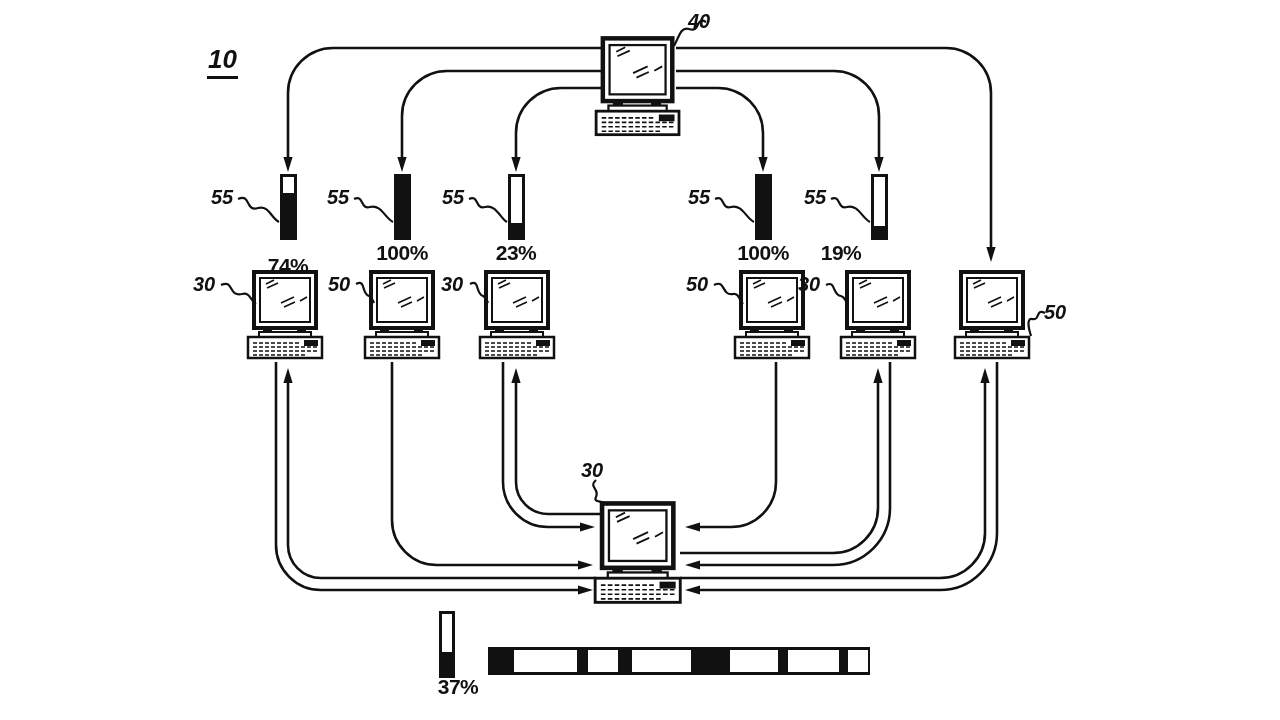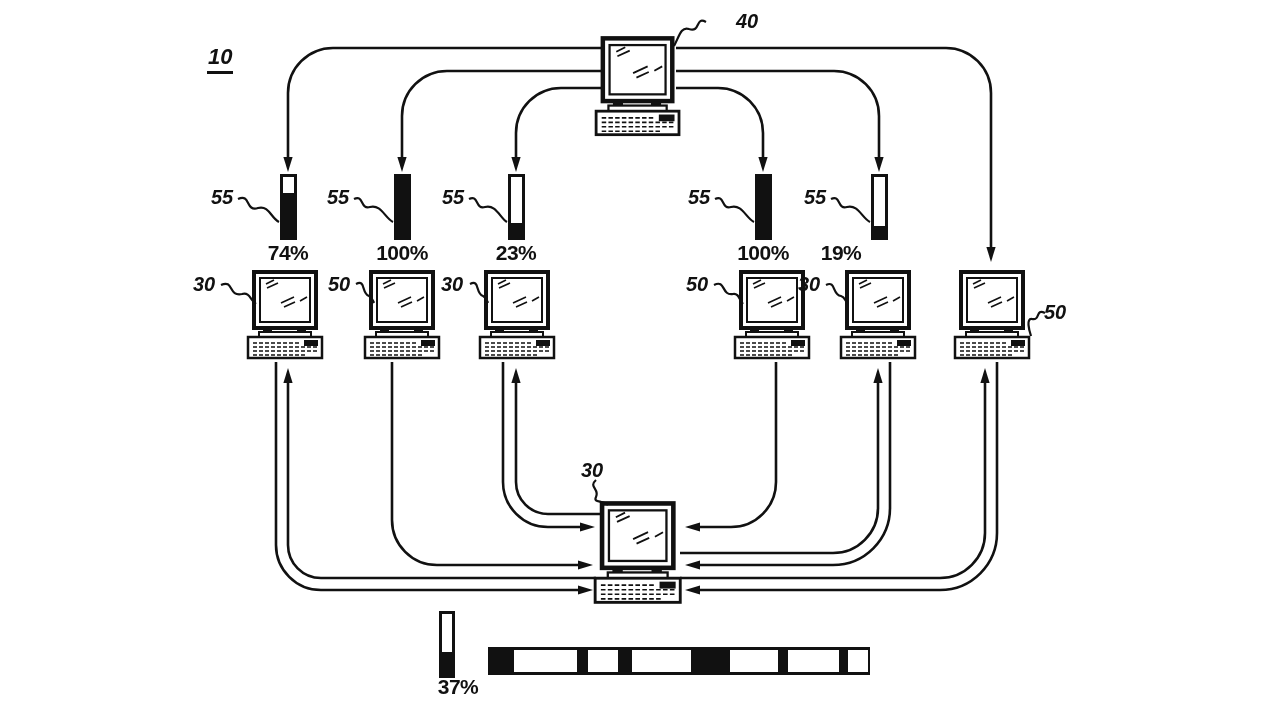--- a/index.html
+++ b/index.html
@@ -1,21 +1,21 @@
 <!DOCTYPE html>
 <html><head>
 <meta charset="utf-8">
 <style>
   html,body{margin:0;padding:0;background:#fff;}
   #stage{position:relative;width:1280px;height:720px;background:#fff;overflow:hidden;
          font-family:"Liberation Sans",sans-serif;color:#111;}
   #wiring{position:absolute;left:0;top:0;}
   .lbl{position:absolute;font-size:20px;font-weight:bold;font-style:italic;
        letter-spacing:0px;white-space:nowrap;}
-  .fig{font-size:22px;border-bottom:3px solid #111;padding:0 1px 1px 1px;}
+  .fig{font-size:26px;border-bottom:3px solid #111;padding:0 1px 1px 1px;}
   .pct{position:absolute;width:64px;text-align:center;font-size:21px;font-weight:bold;
        letter-spacing:-0.5px;white-space:nowrap;}
   .vbar{position:absolute;width:17px;height:66px;border:3px solid #111;background:#fff;
         box-sizing:border-box;}
   .vfill{position:absolute;left:0;right:0;bottom:0;background:#111;}
   .frag{position:absolute;left:488px;top:647px;width:382px;height:28px;background:#111;
         box-sizing:border-box;}
   .frag-block{position:absolute;top:3px;height:22px;background:#fff;}
 </style>
 </head>
@@ -83,21 +83,21 @@
       <path d="M 221 285 C 234 279 228 297 242 294 C 250 292 250 300 256 304"></path>
       <path d="M 356 284 C 366 279 361 293 369 296 C 373 298 373 301 374 303"></path>
       <path d="M 470 284 C 480 279 475 293 483 296 C 487 298 487 301 488 303"></path>
       <path d="M 714 285 C 726 279 721 296 733 294 C 739 293 739 300 743 304"></path>
       <path d="M 826 285 C 836 280 832 295 841 296 C 845 297 845 301 848 304"></path>
       <path d="M 1045 313 C 1035 308 1041 321 1032 319 C 1026 318 1029 330 1031 336"></path>
     </g>
   </svg>
 
   <div class="lbl fig" style="left:207px;top:44px">10</div>
-  <div class="lbl" style="left:736px;top:10px">40</div>
+  <div class="lbl" style="left:688px;top:10px">40</div>
   <div class="lbl" style="left:581px;top:459px">30</div>
 
   <div class="lbl" style="left:211px;top:186px">55</div>
   <div class="lbl" style="left:327px;top:186px">55</div>
   <div class="lbl" style="left:442px;top:186px">55</div>
   <div class="lbl" style="left:688px;top:186px">55</div>
   <div class="lbl" style="left:804px;top:186px">55</div>
 
   <div class="lbl" style="left:193px;top:273px">30</div>
   <div class="lbl" style="left:328px;top:273px">50</div>
@@ -115,21 +115,21 @@
   <div class="vbar" style="left:508px;top:174px">
     <div class="vfill" style="height: 23%;"></div>
   </div>
   <div class="vbar" style="left:755px;top:174px">
     <div class="vfill" style="height: 100%;"></div>
   </div>
   <div class="vbar" style="left:871px;top:174px">
     <div class="vfill" style="height: 19%;"></div>
   </div>
 
-  <div class="pct" style="left:256px;top:241px">74%</div>
+  <div class="pct" style="left:256px;top:254px">74%</div>
   <div class="pct" style="left:370px;top:241px">100%</div>
   <div class="pct" style="left:484px;top:241px">23%</div>
   <div class="pct" style="left:731px;top:241px">100%</div>
   <div class="pct" style="left:809px;top:241px">19%</div>
 
   <div class="vbar" style="left:439px;top:611px;height:67px;width:16px">
     <div class="vfill" style="height: 37%;"></div>
   </div>
   <div class="pct" style="left:426px;top:675px">37%</div>
   <div class="frag">

